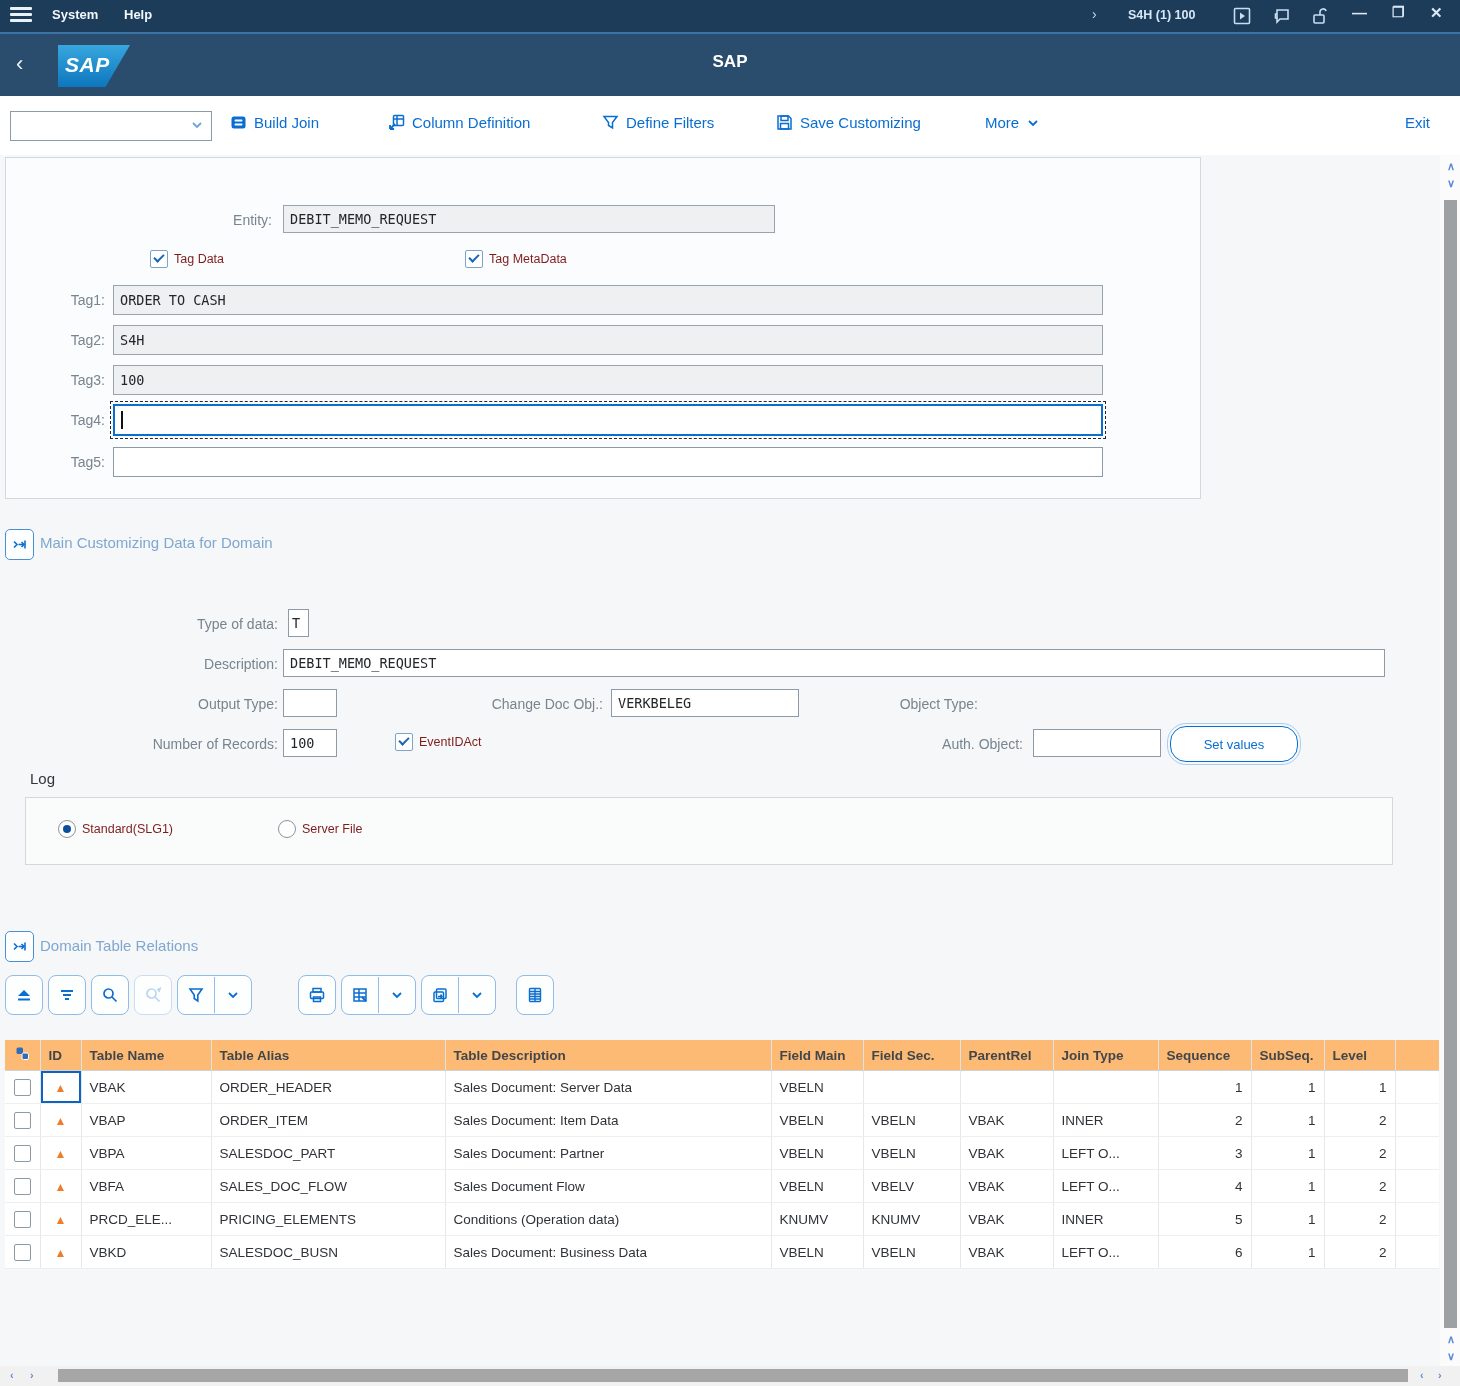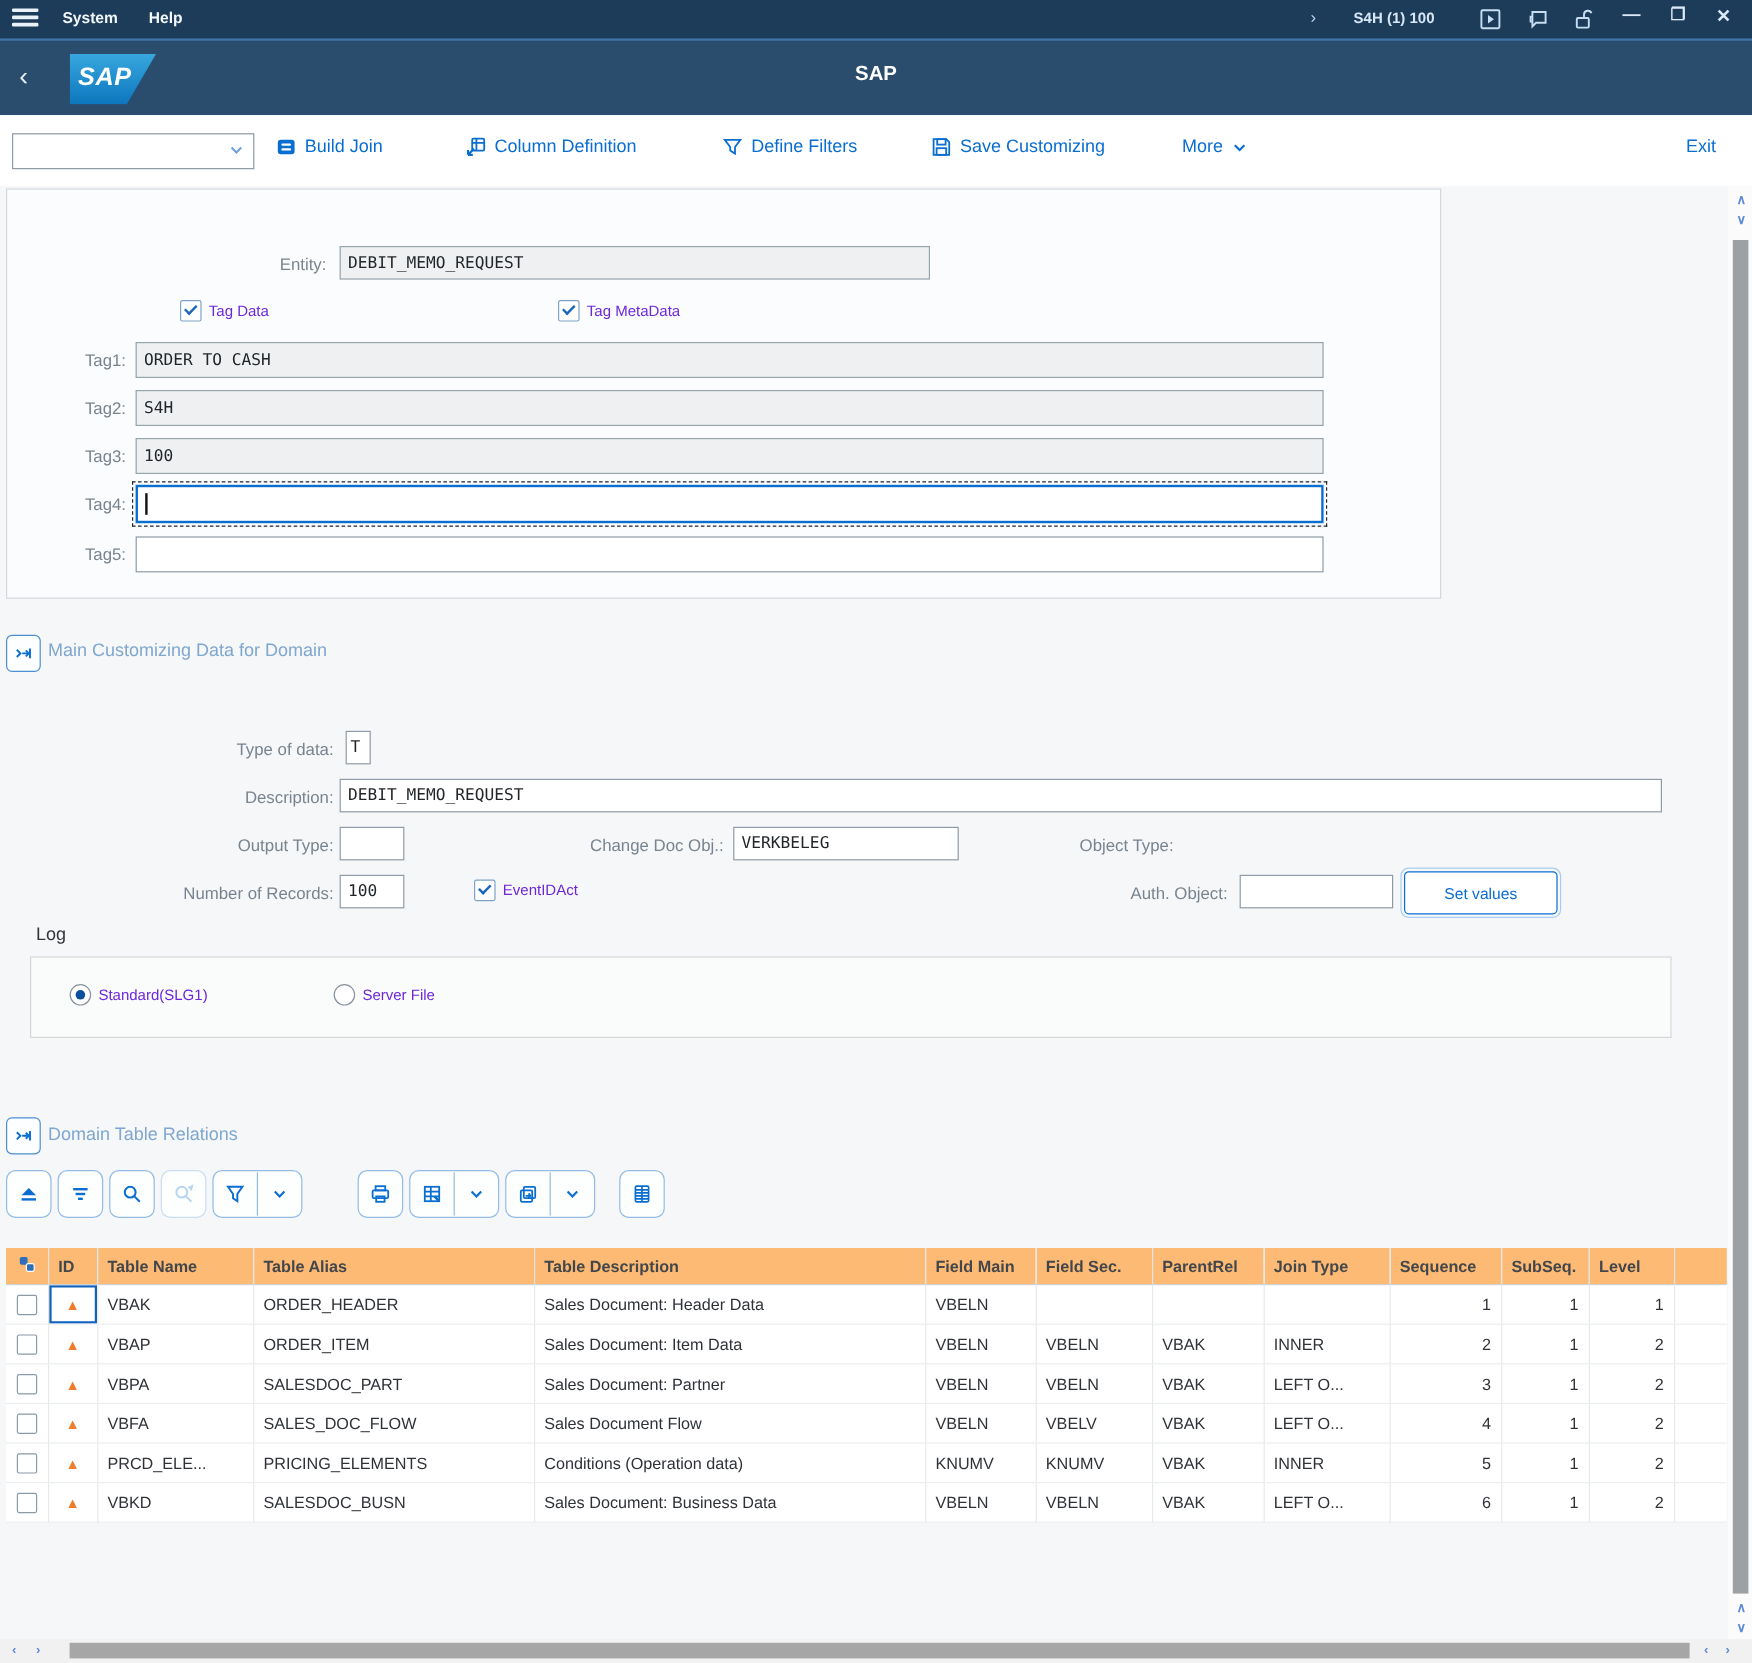--- a/index.html
+++ b/index.html
@@ -48,31 +48,31 @@
   .field{position:absolute;background:#fff;border:1px solid #8e9aa5;
          font-family:"DejaVu Sans Mono", monospace;font-size:13.5px;color:#22262a;
          display:flex;align-items:center;padding:0 6px;box-sizing:border-box;}
   .field.ro{background:#eef0f2;border-color:#97a4ae;}
   .field.focused{border:2px solid #0a6ed1;background:#fff;outline:1.5px dashed #23282d;outline-offset:2px;}
   .caret{width:1.5px;height:18px;background:#111;}
 
   .cb{position:absolute;width:16px;height:16px;border:1px solid #7fa3c8;border-radius:2px;background:#fff;}
   .cb.checked::after{content:"";position:absolute;left:3px;top:3px;width:8px;height:4px;
         border-left:2px solid #1b66b8;border-bottom:2px solid #1b66b8;transform:rotate(-45deg);}
-  .cblbl{position:absolute;font-size:12.5px;color:#6d28d9;white-space:nowrap;}
+  .cblbl{position:absolute;font-size:12.5px;color:#7f1d1d;white-space:nowrap;}
 
   .radio{position:absolute;width:16px;height:16px;border:1px solid #8a949e;border-radius:50%;background:#fff;}
   .radio.sel::after{content:"";position:absolute;left:4px;top:4px;right:4px;bottom:4px;background:#0a4f9e;border-radius:50%;}
 
   .sect-icon{position:absolute;width:27px;height:29px;border:1px solid #4a8fd4;border-radius:5px;
              background:#fdfeff;display:flex;align-items:center;justify-content:center;}
   .sect-title{position:absolute;font-size:15px;color:#7fa7cf;white-space:nowrap;}
 
   .setvalues{position:absolute;left:1170px;top:726px;width:126px;height:34px;background:#fff;
-             border:1px solid #0a6ed1;border-radius:4px;color:#0a6ed1;font-size:13px;
+             border:1px solid #0a6ed1;border-radius:16px;color:#0a6ed1;font-size:13px;
              display:flex;align-items:center;justify-content:center;
              outline:1px solid #a9cdf0;outline-offset:2px;}
 
   .logbox{left:25px;top:797px;width:1366px;height:66px;border:1px solid #d7d7d7;background:#fafbfb;}
   .logtitle{position:absolute;left:30px;top:770px;font-size:15px;color:#32363a;}
 
   
   .alvbtn{position:absolute;top:975px;height:38px;border:1px solid #92bce6;border-radius:8px;
           background:#fdfefe;display:flex;align-items:center;justify-content:center;}
   .alvbtn.disabled{border-color:#c9def2;}
@@ -407,21 +407,21 @@
       <th class="nodright"></th>
     </tr>
 
     <tr>
       <td class="cell-icon">
             <div class="rowcb"></div>
           </td>
       <td class="cell-icon focus-cell"><span class="warn-tri">▲</span></td>
       <td>VBAK</td>
       <td>ORDER_HEADER</td>
-      <td>Sales Document: Header Data</td>
+      <td>Sales Document: Server Data</td>
       <td>VBELN</td>
       <td></td>
       <td></td>
       <td></td>
       <td class="num">1</td>
       <td class="num">1</td>
       <td class="num">1</td>
       <td class="nodright"></td>
     </tr>
     <tr>

